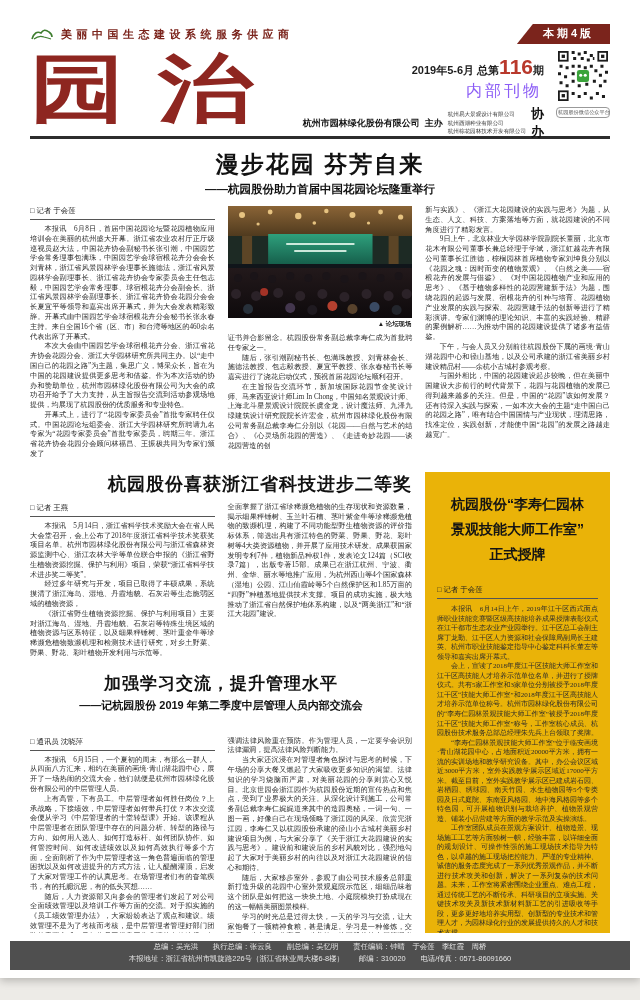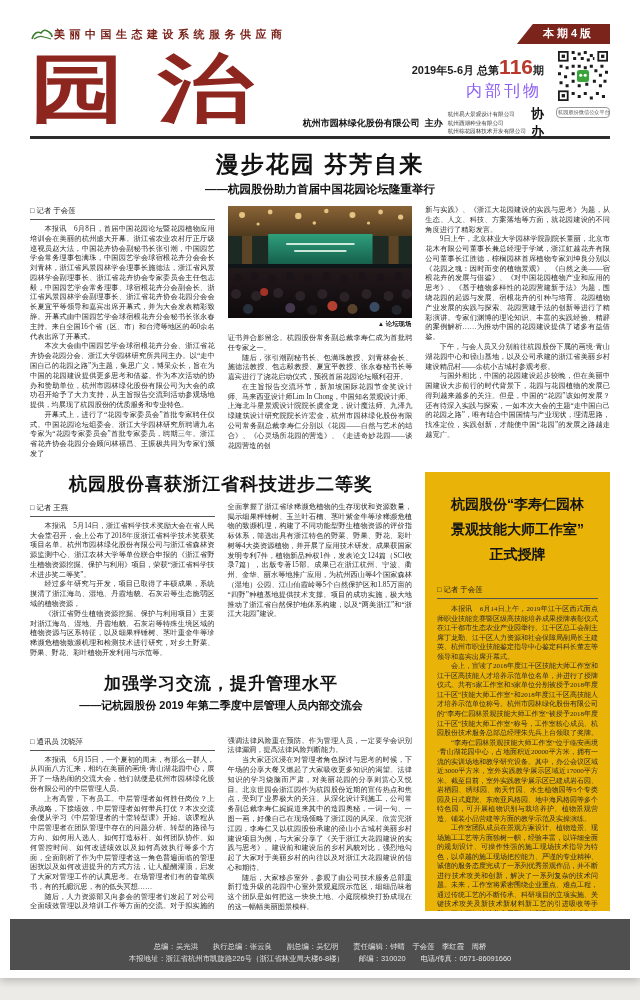--- a/index.html
+++ b/index.html
@@ -3,21 +3,21 @@
 <meta charset="utf-8">
 <style>
   html,body{margin:0;padding:0;background:#edebe7;}
   body{width:640px;height:1000px;overflow:hidden;font-family:"Liberation Serif",serif;}
   .page{width:640px;height:978px;background:#ffffff;box-sizing:border-box;
         padding:24px 30px 8px;display:flex;flex-direction:column;box-shadow:0 3px 8px rgba(0,0,0,.22);}
   .content{flex:1;overflow:hidden;}
 
   
   .topbar{display:flex;justify-content:space-between;align-items:center;height:20px;}
-  .brand{display:flex;align-items:center;color:#7b241c;font-weight:bold;
+  .brand{display:flex;align-items:center;gap:7px;color:#7b241c;font-weight:bold;
          font-size:11px;letter-spacing:4.5px;font-family:"Liberation Sans",sans-serif;}
   .edition{background:#7b241c;color:#fff;font-size:11px;font-weight:bold;letter-spacing:3px;
            padding:2px 16px 3px 26px;clip-path:polygon(16px 0,100% 0,100% 100%,0 100%);
            font-family:"Liberation Sans",sans-serif;}
   .masthead{display:flex;align-items:flex-start;margin-top:5px;height:84px;}
   .mast-title{flex:1;color:#8e2620;font-weight:bold;font-size:74px;line-height:80px;
               white-space:nowrap;letter-spacing:26px;transform:scaleX(1.28);transform-origin:left center;}
   .mast-right{text-align:right;margin-top:6px;width:230px;flex:none;}
   .issue-line{font-size:11px;font-weight:bold;color:#1d1d1d;font-family:"Liberation Sans",sans-serif;}
   .issue-big{font-size:21px;color:#b8382b;font-weight:bold;}
@@ -45,36 +45,36 @@
   .para{font-size:7.2px;line-height:1.36;text-align:justify;margin:0;color:#2b2b2b;text-indent:2em;}
   .para.cont{text-indent:0;}
   .photo-svg{width:100%;height:112px;display:block;}
   .photo-caption{text-align:right;font-size:6.4px;font-weight:bold;color:#222;margin:2px 1px 5px;
                  font-family:"Liberation Sans",sans-serif;}
 
   
   .bottom-region{display:flex;gap:13px;margin-top:12px;}
   .bottom-left{flex:0 0 382px;min-width:0;}
   .bottom-right{flex:1;min-width:0;}
-  .sec-head{font-family:"Liberation Sans",sans-serif;font-weight:bold;text-align:center;
+  .sec-head{font-family:"Liberation Sans",sans-serif;font-weight:bold;text-align:right;
             font-size:18px;letter-spacing:1px;margin:0 0 7px;color:#111;}
   .sec3{margin-top:13px;}
   .sec-head3{font-family:"Liberation Sans",sans-serif;font-weight:bold;text-align:center;
              font-size:17px;letter-spacing:1px;margin:0;color:#111;}
   .sec-sub3{font-family:"Liberation Sans",sans-serif;font-weight:bold;text-align:center;
             font-size:11px;margin:3px 0 24px;color:#111;}
   .gray-box{background:#eab308;height:100%;box-sizing:border-box;padding:14px 12px 10px;}
   .gb-title{font-family:"Liberation Sans",sans-serif;font-weight:bold;font-size:14px;
             line-height:1.8;text-align:center;color:#141414;margin:6px 0 18px;}
   .gray-box .para{font-size:7px;}
   .gray-box .byline{margin-bottom:6px;}
 
   
   .footer{background:#4f4f4f;color:#e6e6e6;text-align:center;font-size:7.4px;line-height:1.65;
-          padding:22px 8px 5px;margin:8px -20px 0;font-family:"Liberation Sans",sans-serif;flex:none;}
+          padding:0 8px 5px;margin:8px -20px 0;font-family:"Liberation Sans",sans-serif;flex:none;}
   .footer div{white-space:nowrap;overflow:hidden;}
 </style>
 </head>
 <body>
 
 <div class="page">
   <div class="content">
 
     <div class="topbar">
       <div class="brand">

